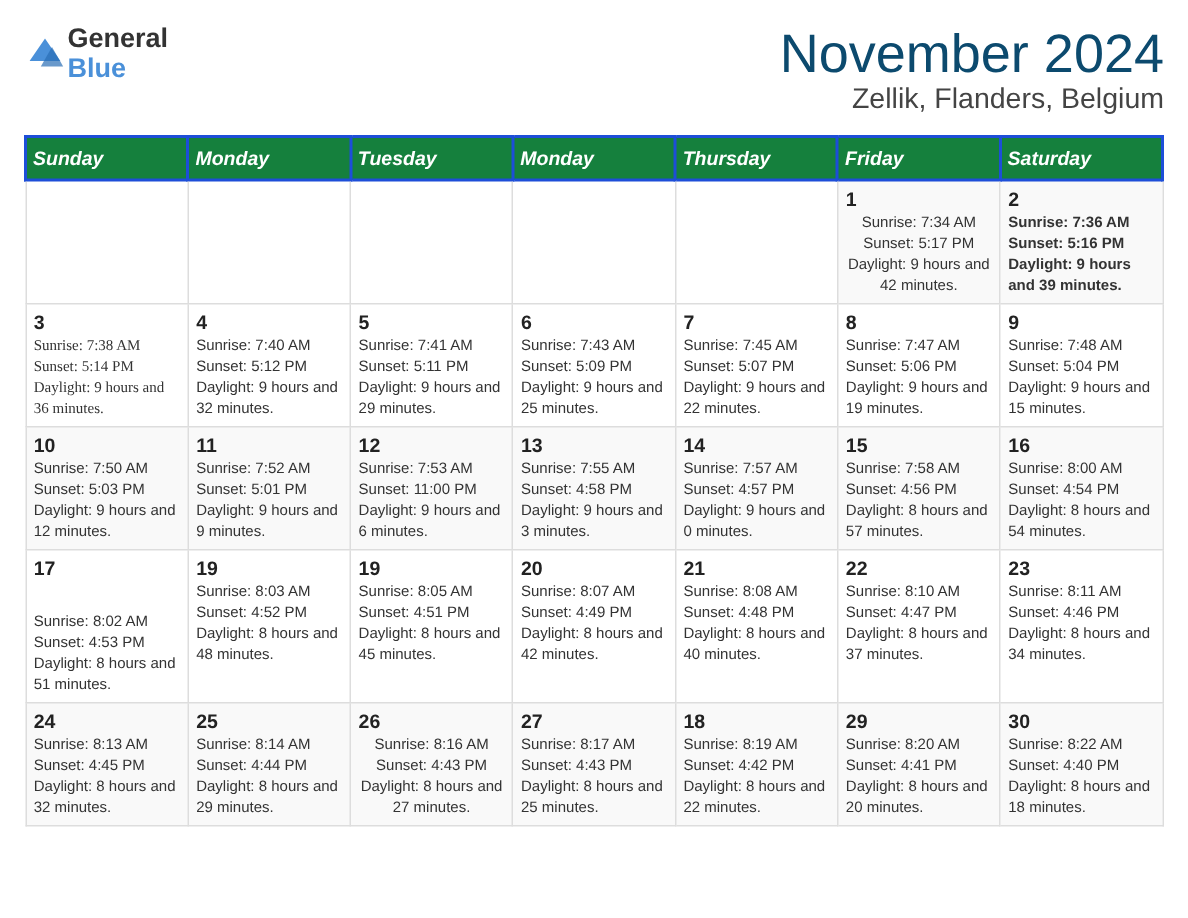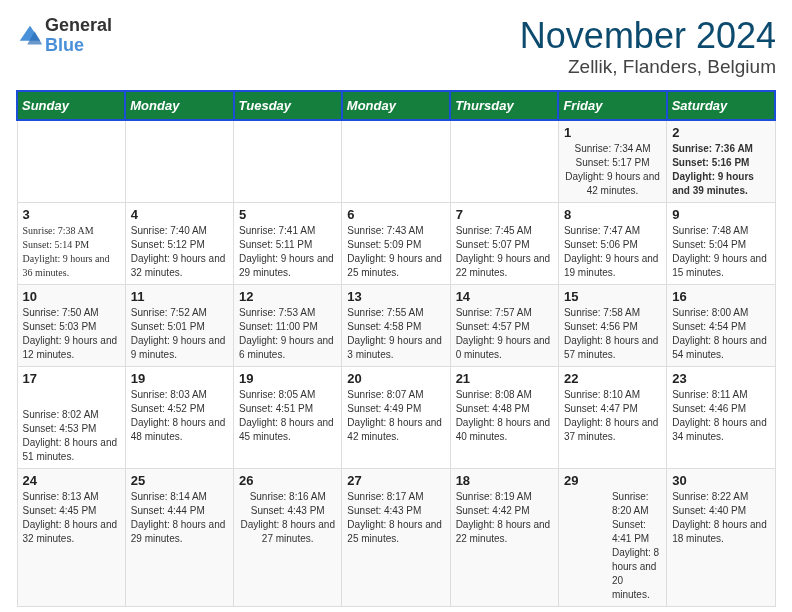--- a/index.html
+++ b/index.html
@@ -305,21 +305,21 @@
 Daylight: 8 hours and 25 minutes.</div>
         </td>
         <td>
           <span class="day-number">18</span>
           <div class="day-info" style="white-space: pre-line;">Sunrise: 8:19 AM
 Sunset: 4:42 PM
 Daylight: 8 hours and 22 minutes.</div>
         </td>
         <td>
           <span class="day-number">29</span>
-          <div class="day-info" style="white-space: pre-line; margin-left: 48px;">Sunrise: 8:20 AM
+          <div class="day-info" style="white-space: pre-line;">Sunrise: 8:20 AM
 Sunset: 4:41 PM
 Daylight: 8 hours and 20 minutes.</div>
         </td>
         <td>
           <span class="day-number">30</span>
           <div class="day-info" style="white-space: pre-line;">Sunrise: 8:22 AM
 Sunset: 4:40 PM
 Daylight: 8 hours and 18 minutes.</div>
         </td>
       </tr>

